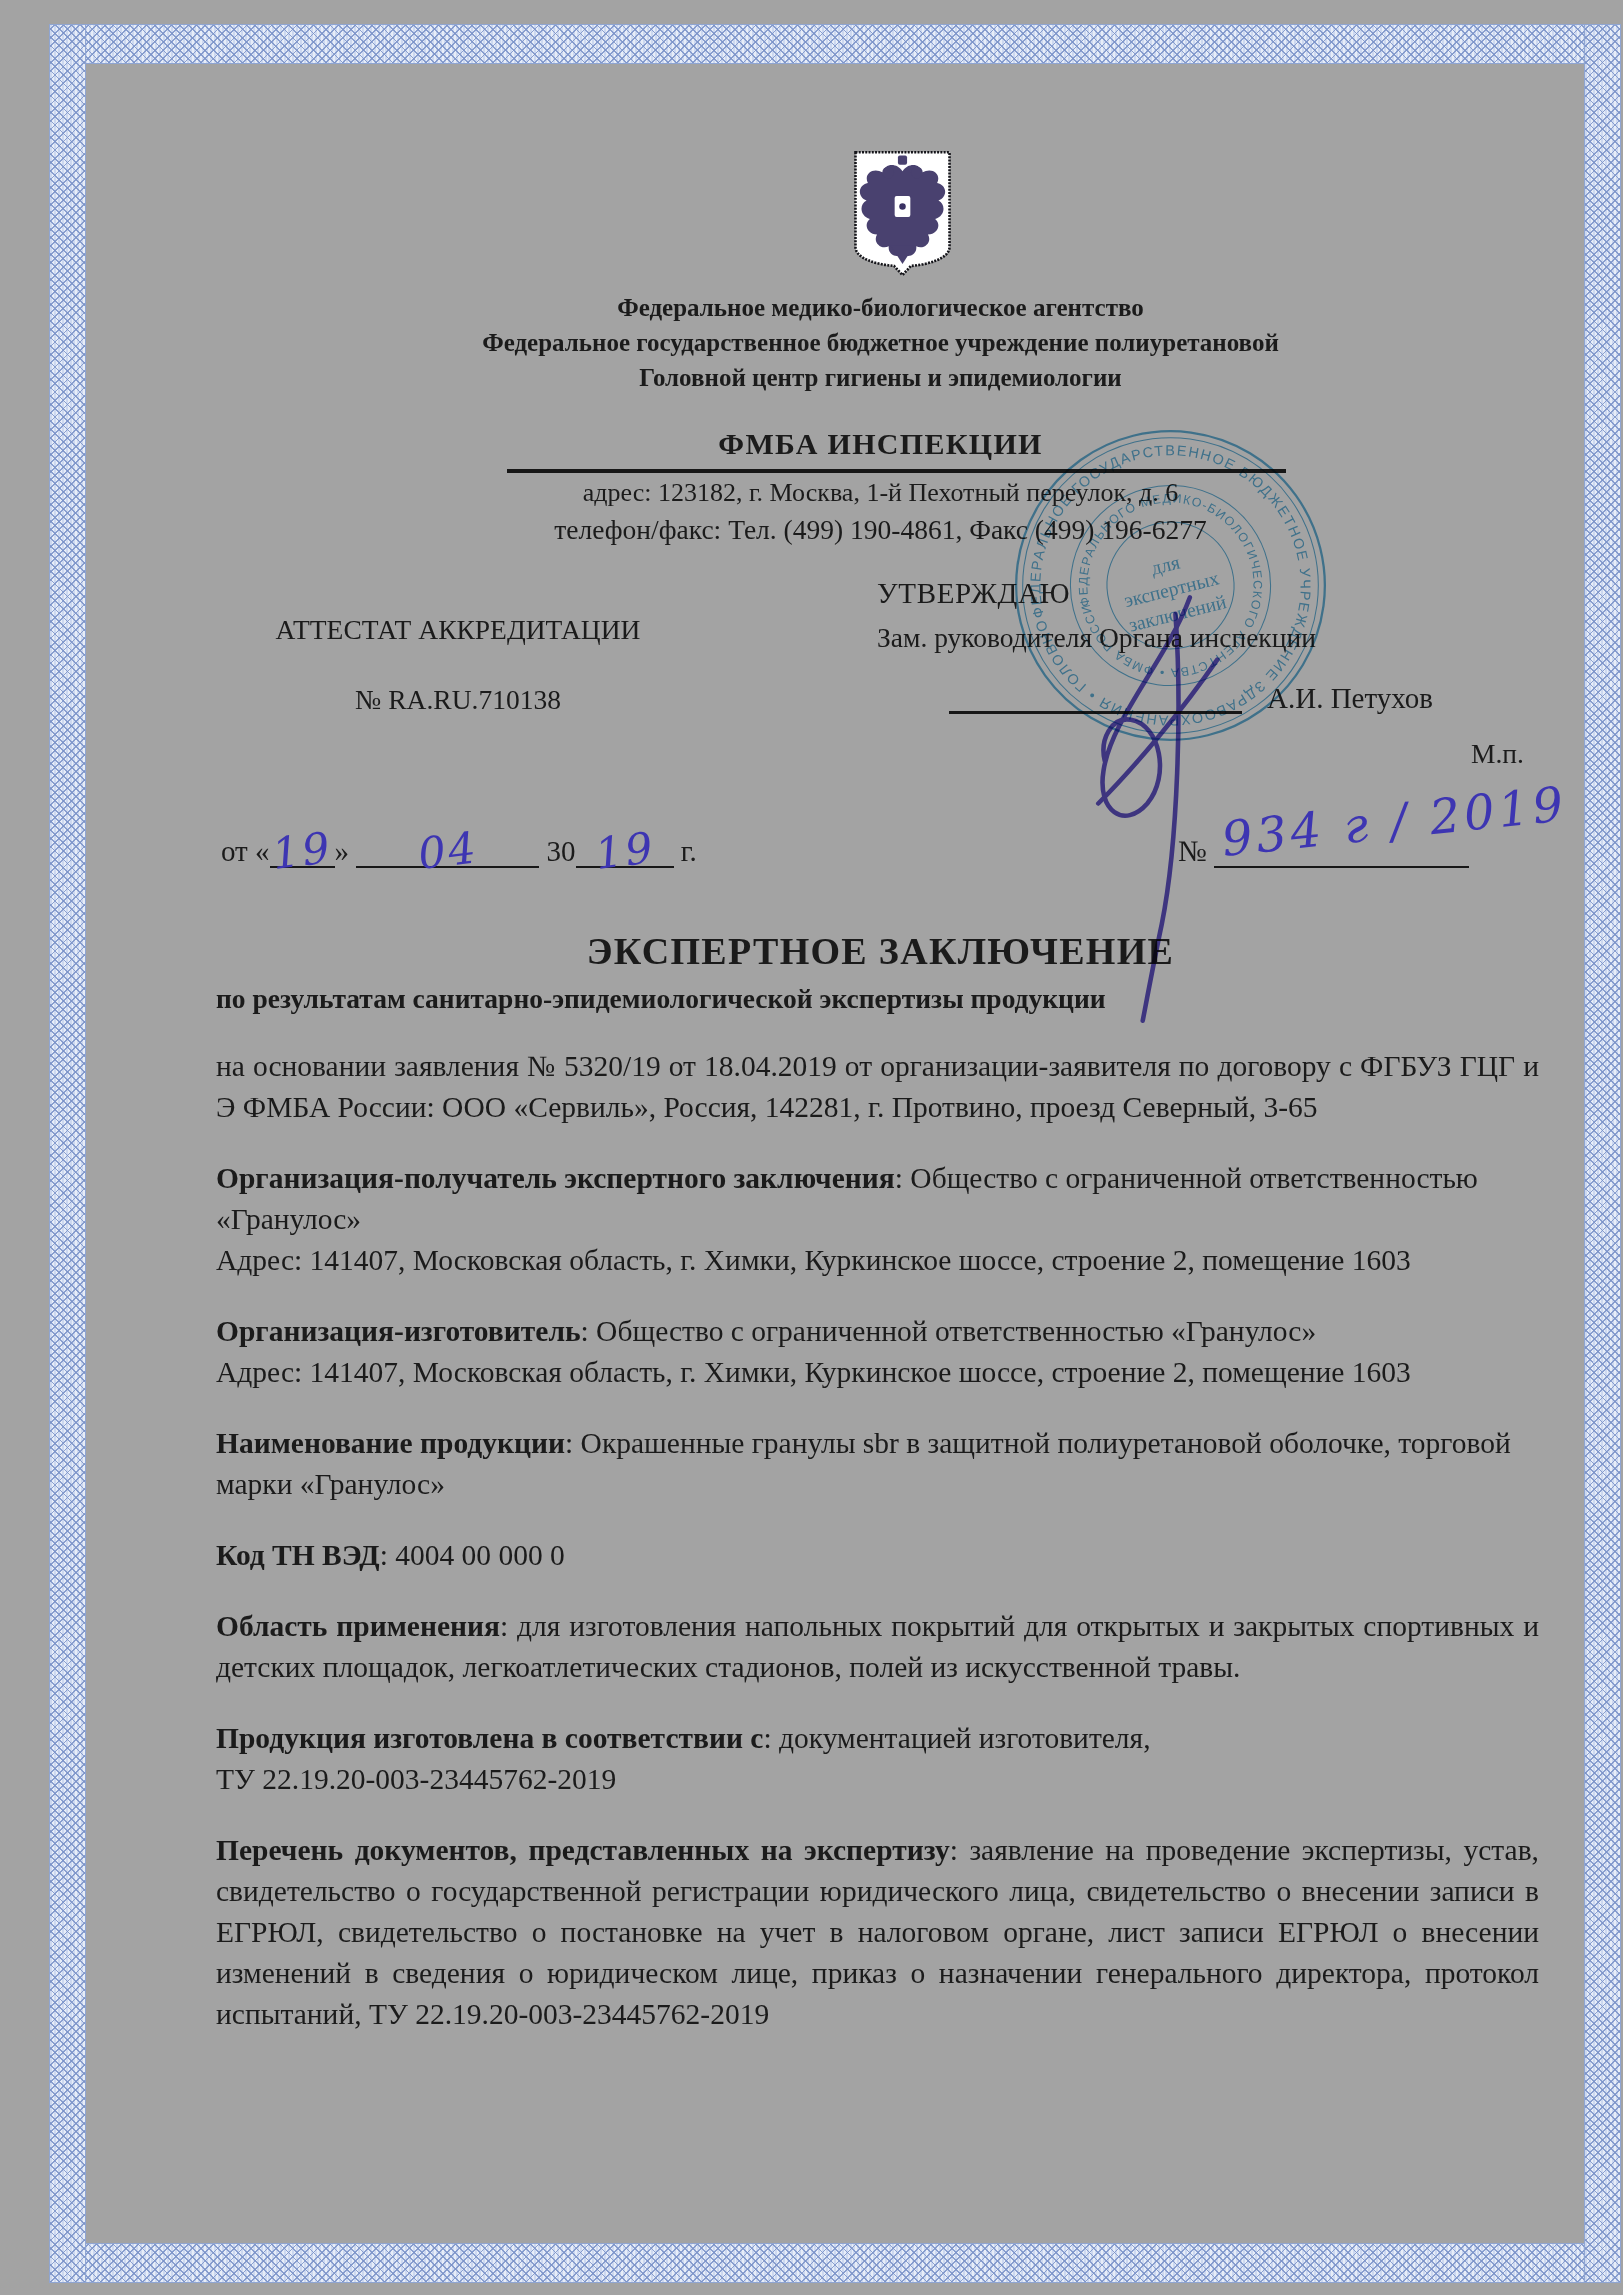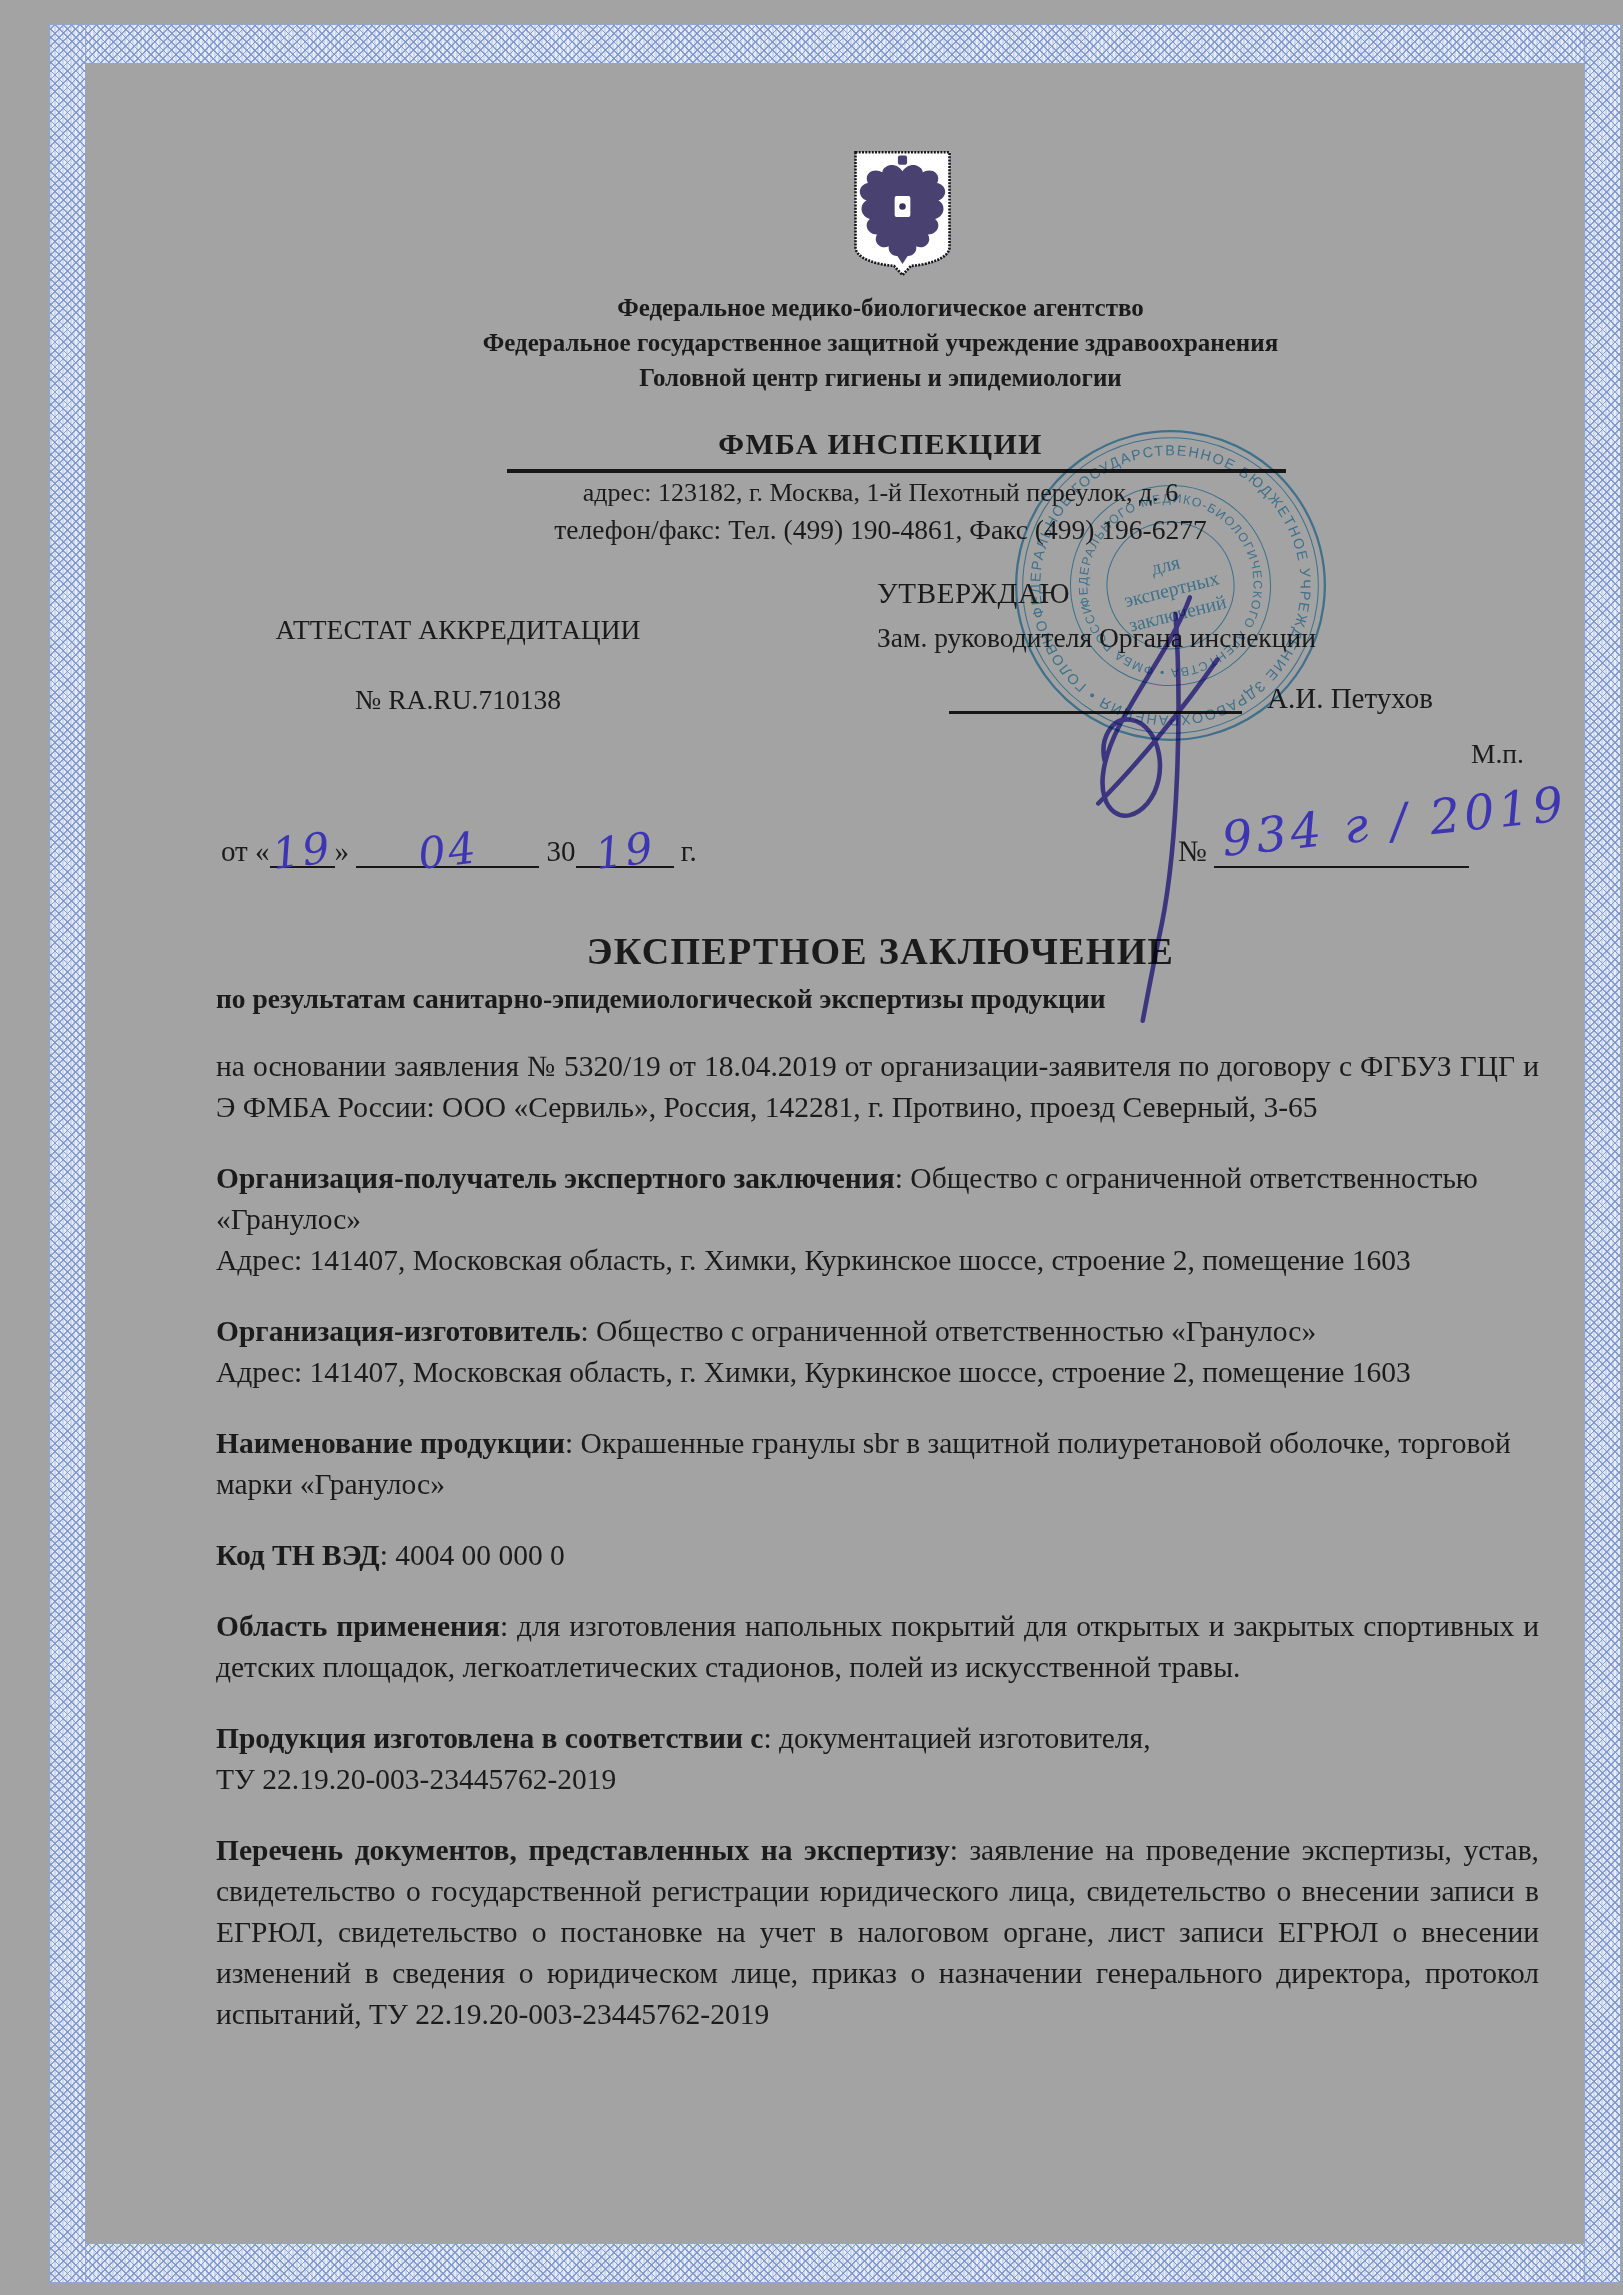--- a/index.html
+++ b/index.html
@@ -88,21 +88,21 @@
       <circle cx="102" cy="36" r="9"></circle>
       <rect x="73" y="10" width="14" height="14" rx="3"></rect>
       <path d="M62,148 L80,176 L98,148 Z"></path>
     </g>
     <rect x="68" y="72" width="24" height="32" rx="3" fill="#ffffff"></rect>
     <circle cx="80" cy="88" r="5" fill="#3a3163"></circle>
   </svg>
 
   <div class="hdr">
     <div>Федеральное медико-биологическое агентство</div>
-    <div>Федеральное государственное защитной учреждение здравоохранения</div>
+    <div>Федеральное государственное бюджетное учреждение полиуретановой</div>
     <div>Головной центр гигиены и эпидемиологии</div>
   </div>
 
   <div class="organ">ФМБА ИНСПЕКЦИИ</div>
   <div class="organ-rule"></div>
   <div class="addr">адрес: 123182, г. Москва, 1-й Пехотный переулок, д. 6</div>
   <div class="phone">телефон/факс: Тел. (499) 190-4861, Факс (499) 196-6277</div>
 
   <div class="attestat">
     <div>АТТЕСТАТ АККРЕДИТАЦИИ</div>

